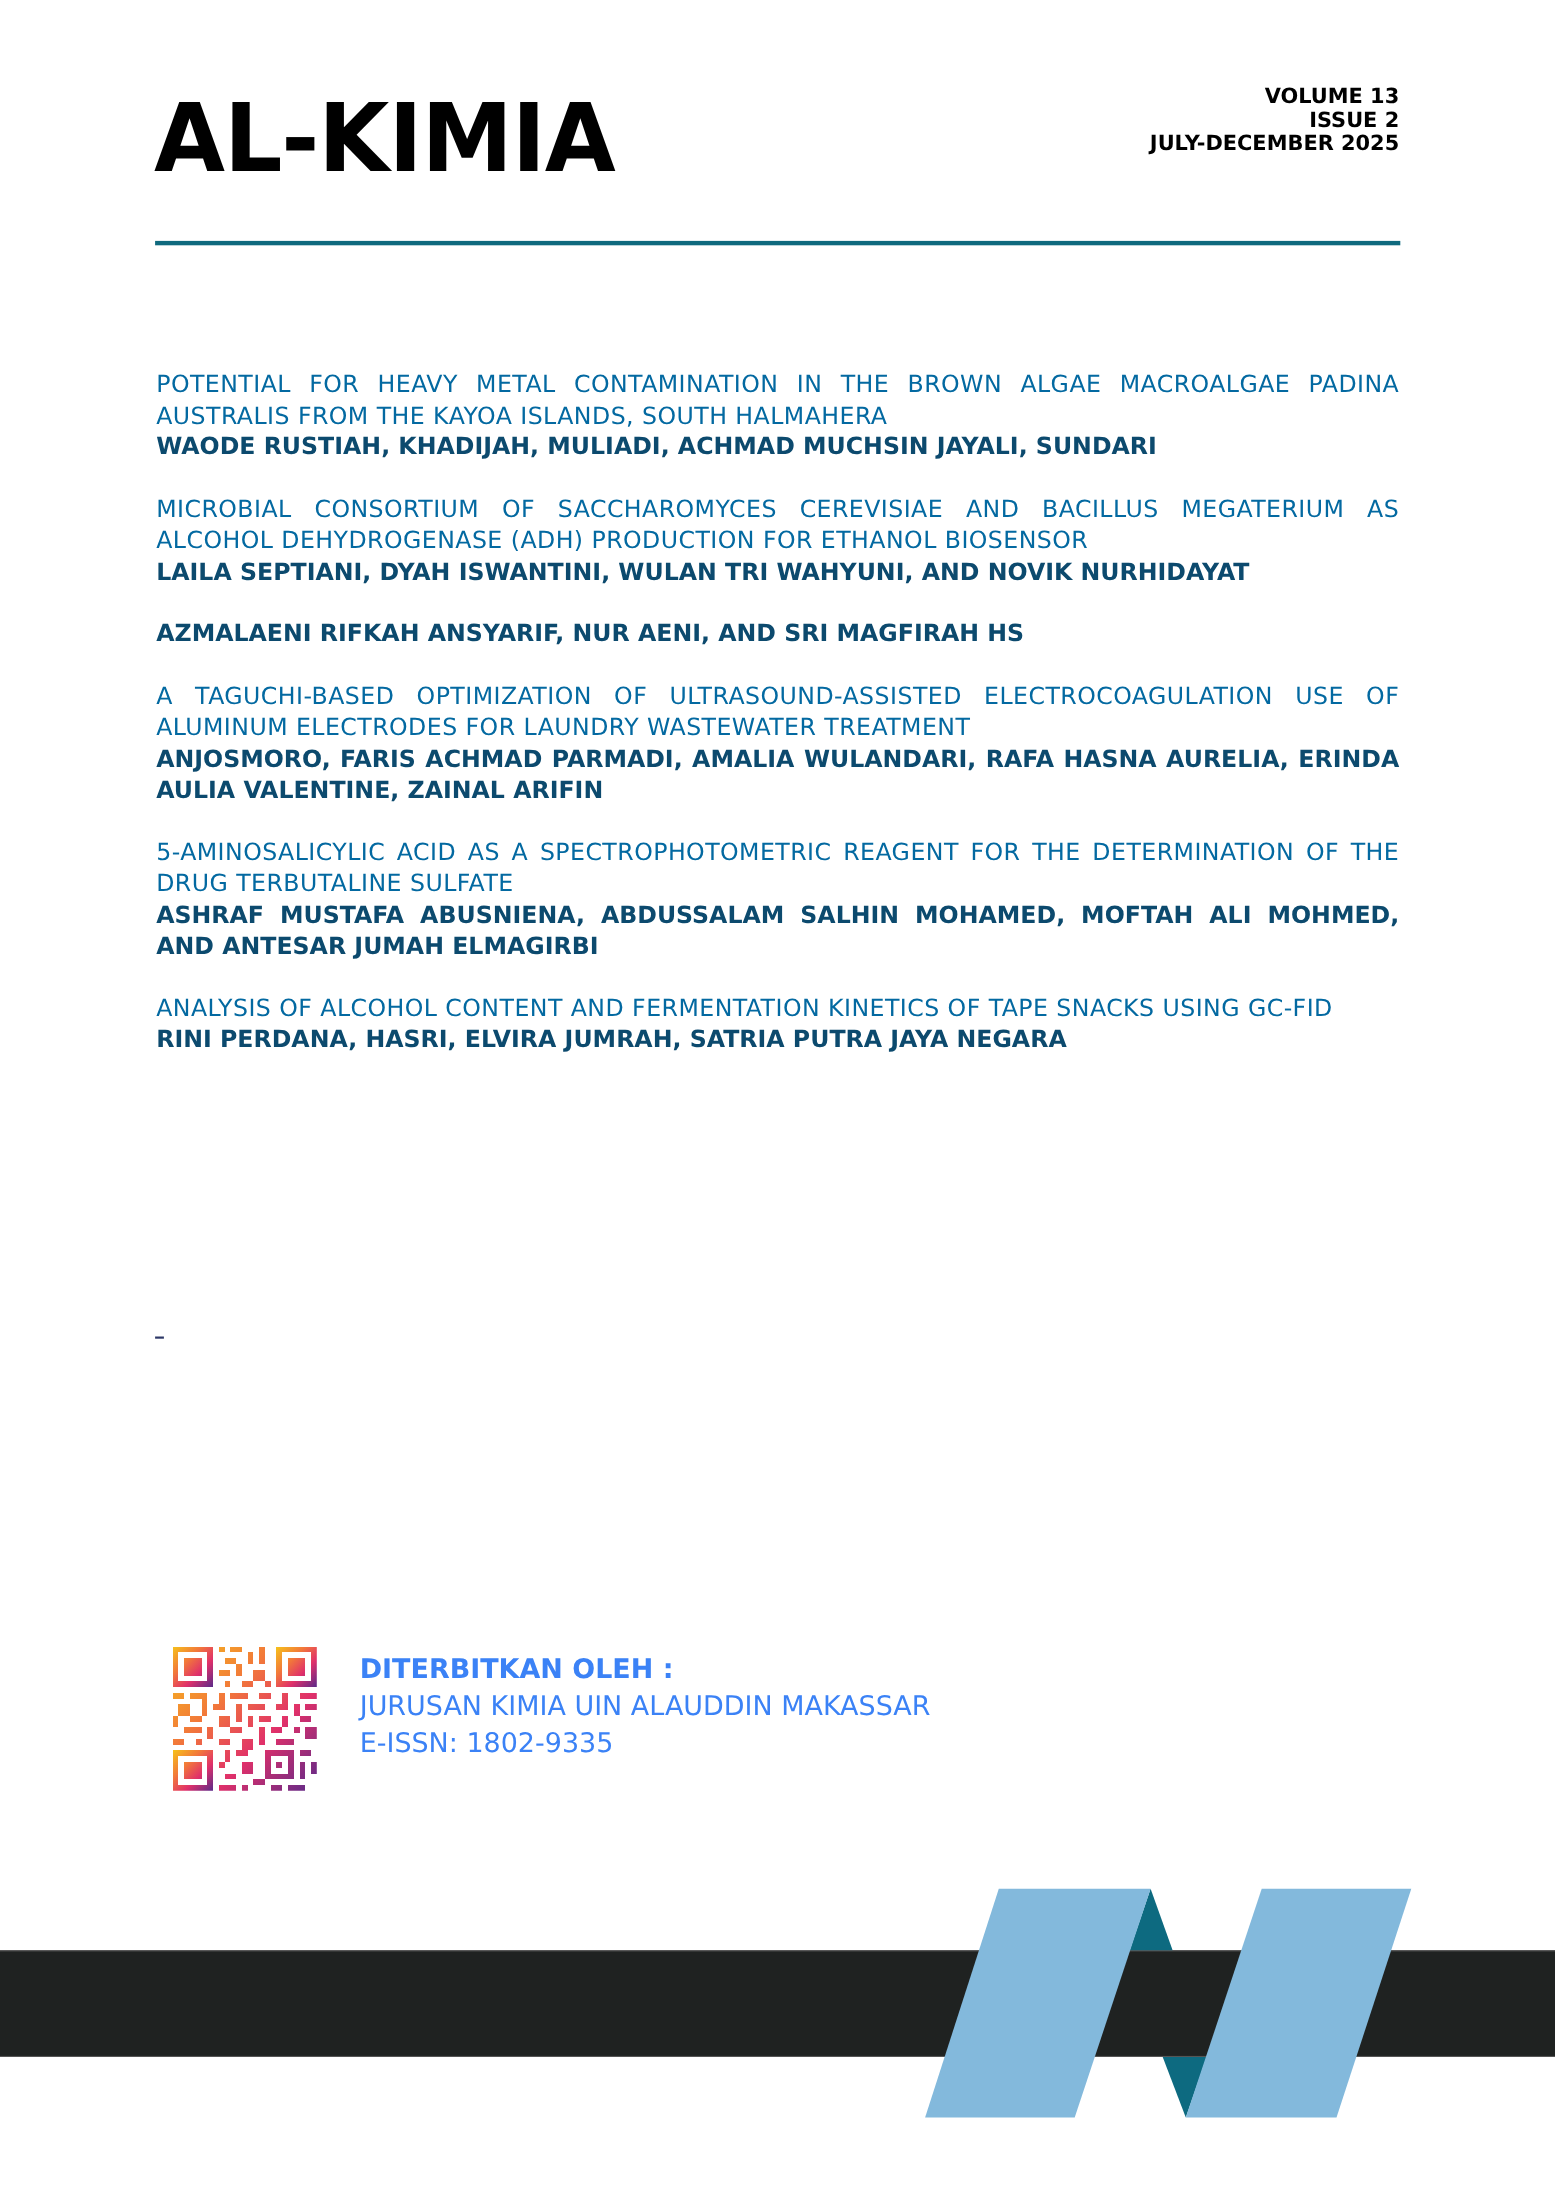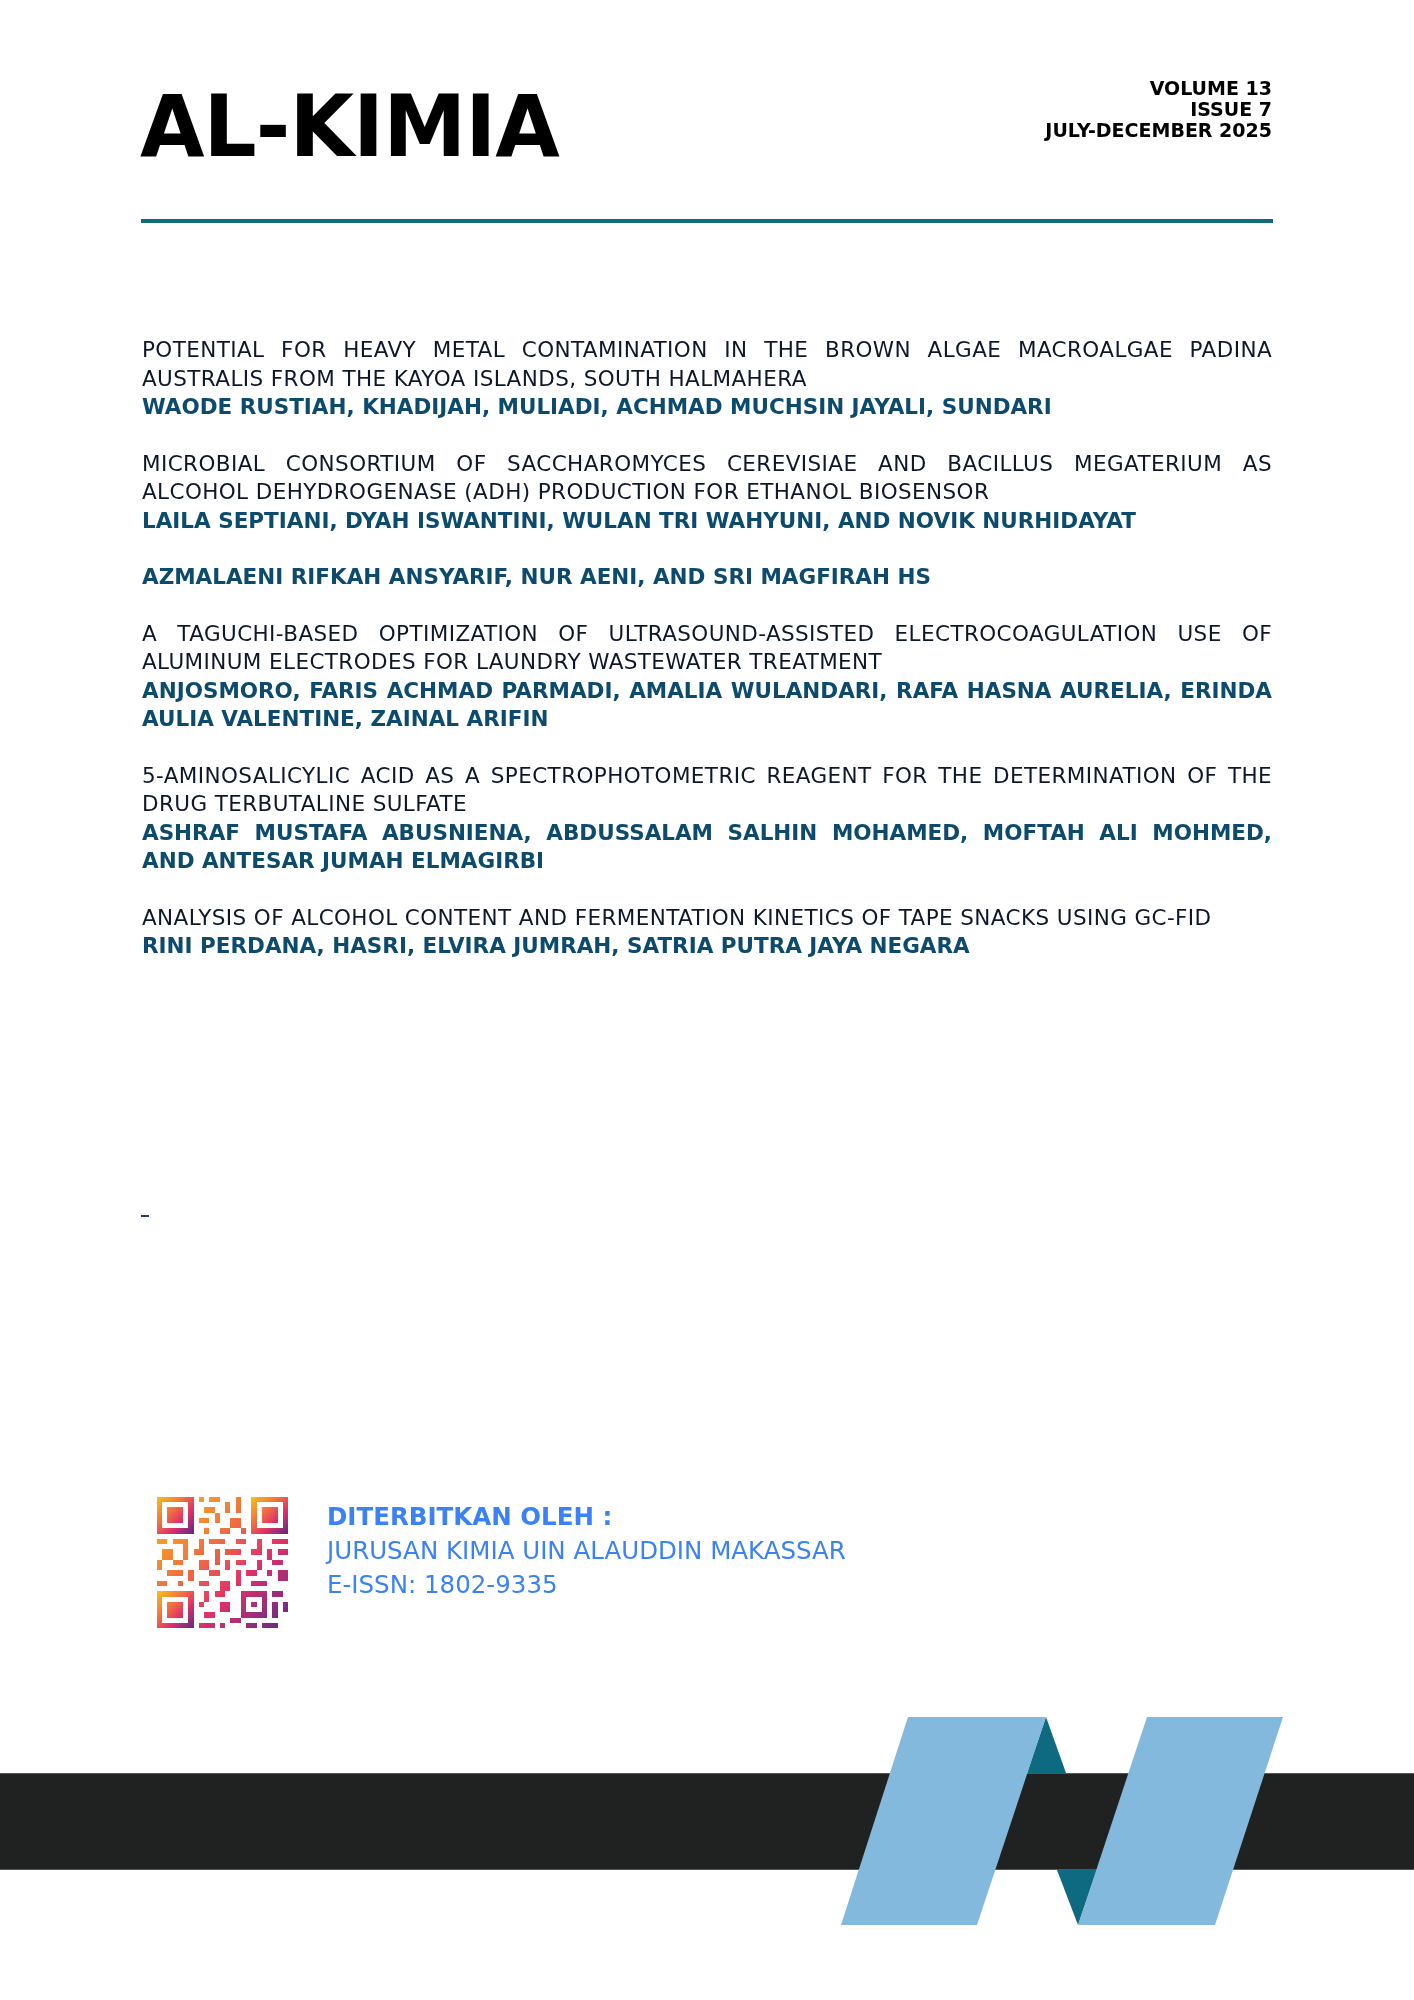--- a/index.html
+++ b/index.html
@@ -14,41 +14,41 @@
     position: absolute; right: 142px; top: 78px; text-align: right;
     font-family: "DejaVu Sans", sans-serif; font-weight: bold;
     font-size: 19px; line-height: 21px; color: #000000; margin-left: 24px;
   }
   .issue-info div { white-space: nowrap; }
   .divider { position: absolute; left: 141px; top: 219px; width: 1132px; height: 4px; background: #0f6a7e; }
   .articles { position: absolute; left: 142px; top: 336px; width: 1130px; }
   .article { margin-bottom: 28px; }
   .article-title {
     font-family: "DejaVu Sans", sans-serif; font-size: 21.5px; line-height: 28.5px;
-    color: #0f172a; text-align: justify; text-transform: uppercase; letter-spacing: 0.4px;
+    color: #0369a1; text-align: justify; text-transform: uppercase; letter-spacing: 0.4px;
   }
   .article-authors {
     font-family: "DejaVu Sans", sans-serif; font-weight: bold; font-size: 21.5px; line-height: 28.5px;
     color: #0c4a6e; text-align: justify; text-transform: uppercase;
   }
   .dash { position: absolute; left: 141px; top: 1215px; width: 8px; height: 2px; background: #2d3867; }
   .qr { position: absolute; left: 157px; top: 1497px; width: 131px; height: 131px; }
   .publisher { position: absolute; left: 327px; top: 1500px; color: #3b82f6; font-family: "DejaVu Sans", sans-serif; font-size: 24.5px; line-height: 34px; }
   .publisher .label { font-weight: bold; }
   .band { position: absolute; left: 0; top: 1773px; width: 1414px; height: 97px; background: #1f2221; border-top: 1px solid #555; border-bottom: 1px solid #555; box-sizing: border-box; }
   .shapes { position: absolute; left: 0; top: 0; width: 1414px; height: 2000px; pointer-events: none; }
 </style>
 </head>
 <body>
 
 <div class="journal-title">AL-KIMIA</div>
 
 <div class="issue-info">
   <div>VOLUME 13</div>
-  <div>ISSUE 7</div>
+  <div>ISSUE 2</div>
   <div>JULY-DECEMBER 2025</div>
 </div>
 
 <div class="divider"></div>
 
 <div class="articles">
   <div class="article">
     <div class="article-title">POTENTIAL FOR HEAVY METAL CONTAMINATION IN THE BROWN ALGAE MACROALGAE PADINA AUSTRALIS FROM THE KAYOA ISLANDS, SOUTH HALMAHERA</div>
     <div class="article-authors">WAODE RUSTIAH, KHADIJAH, MULIADI, ACHMAD MUCHSIN JAYALI, SUNDARI</div>
   </div>

